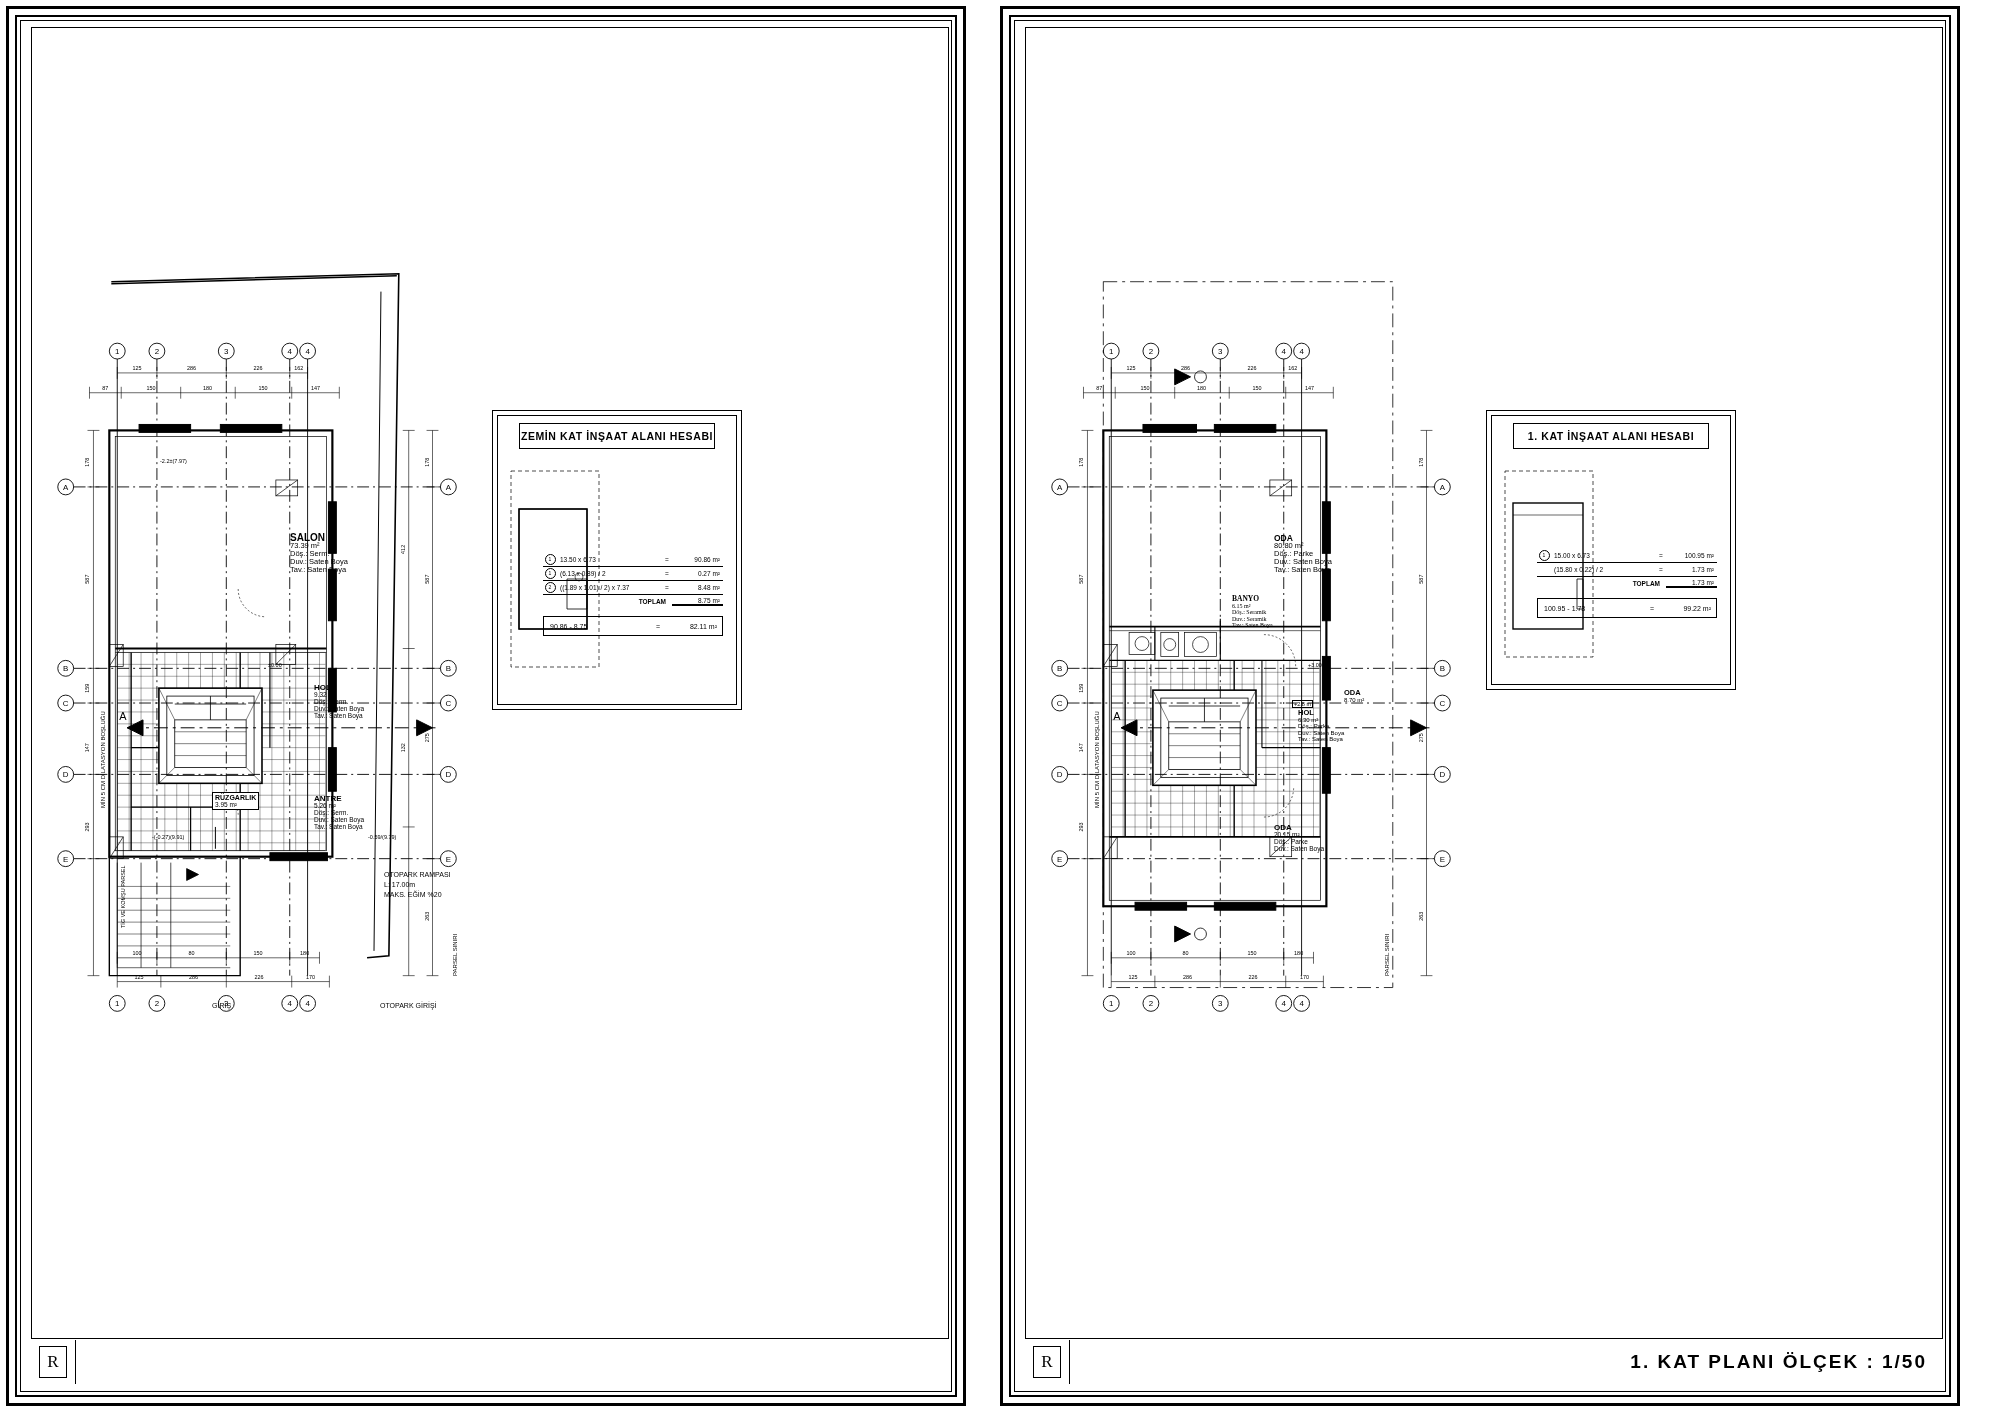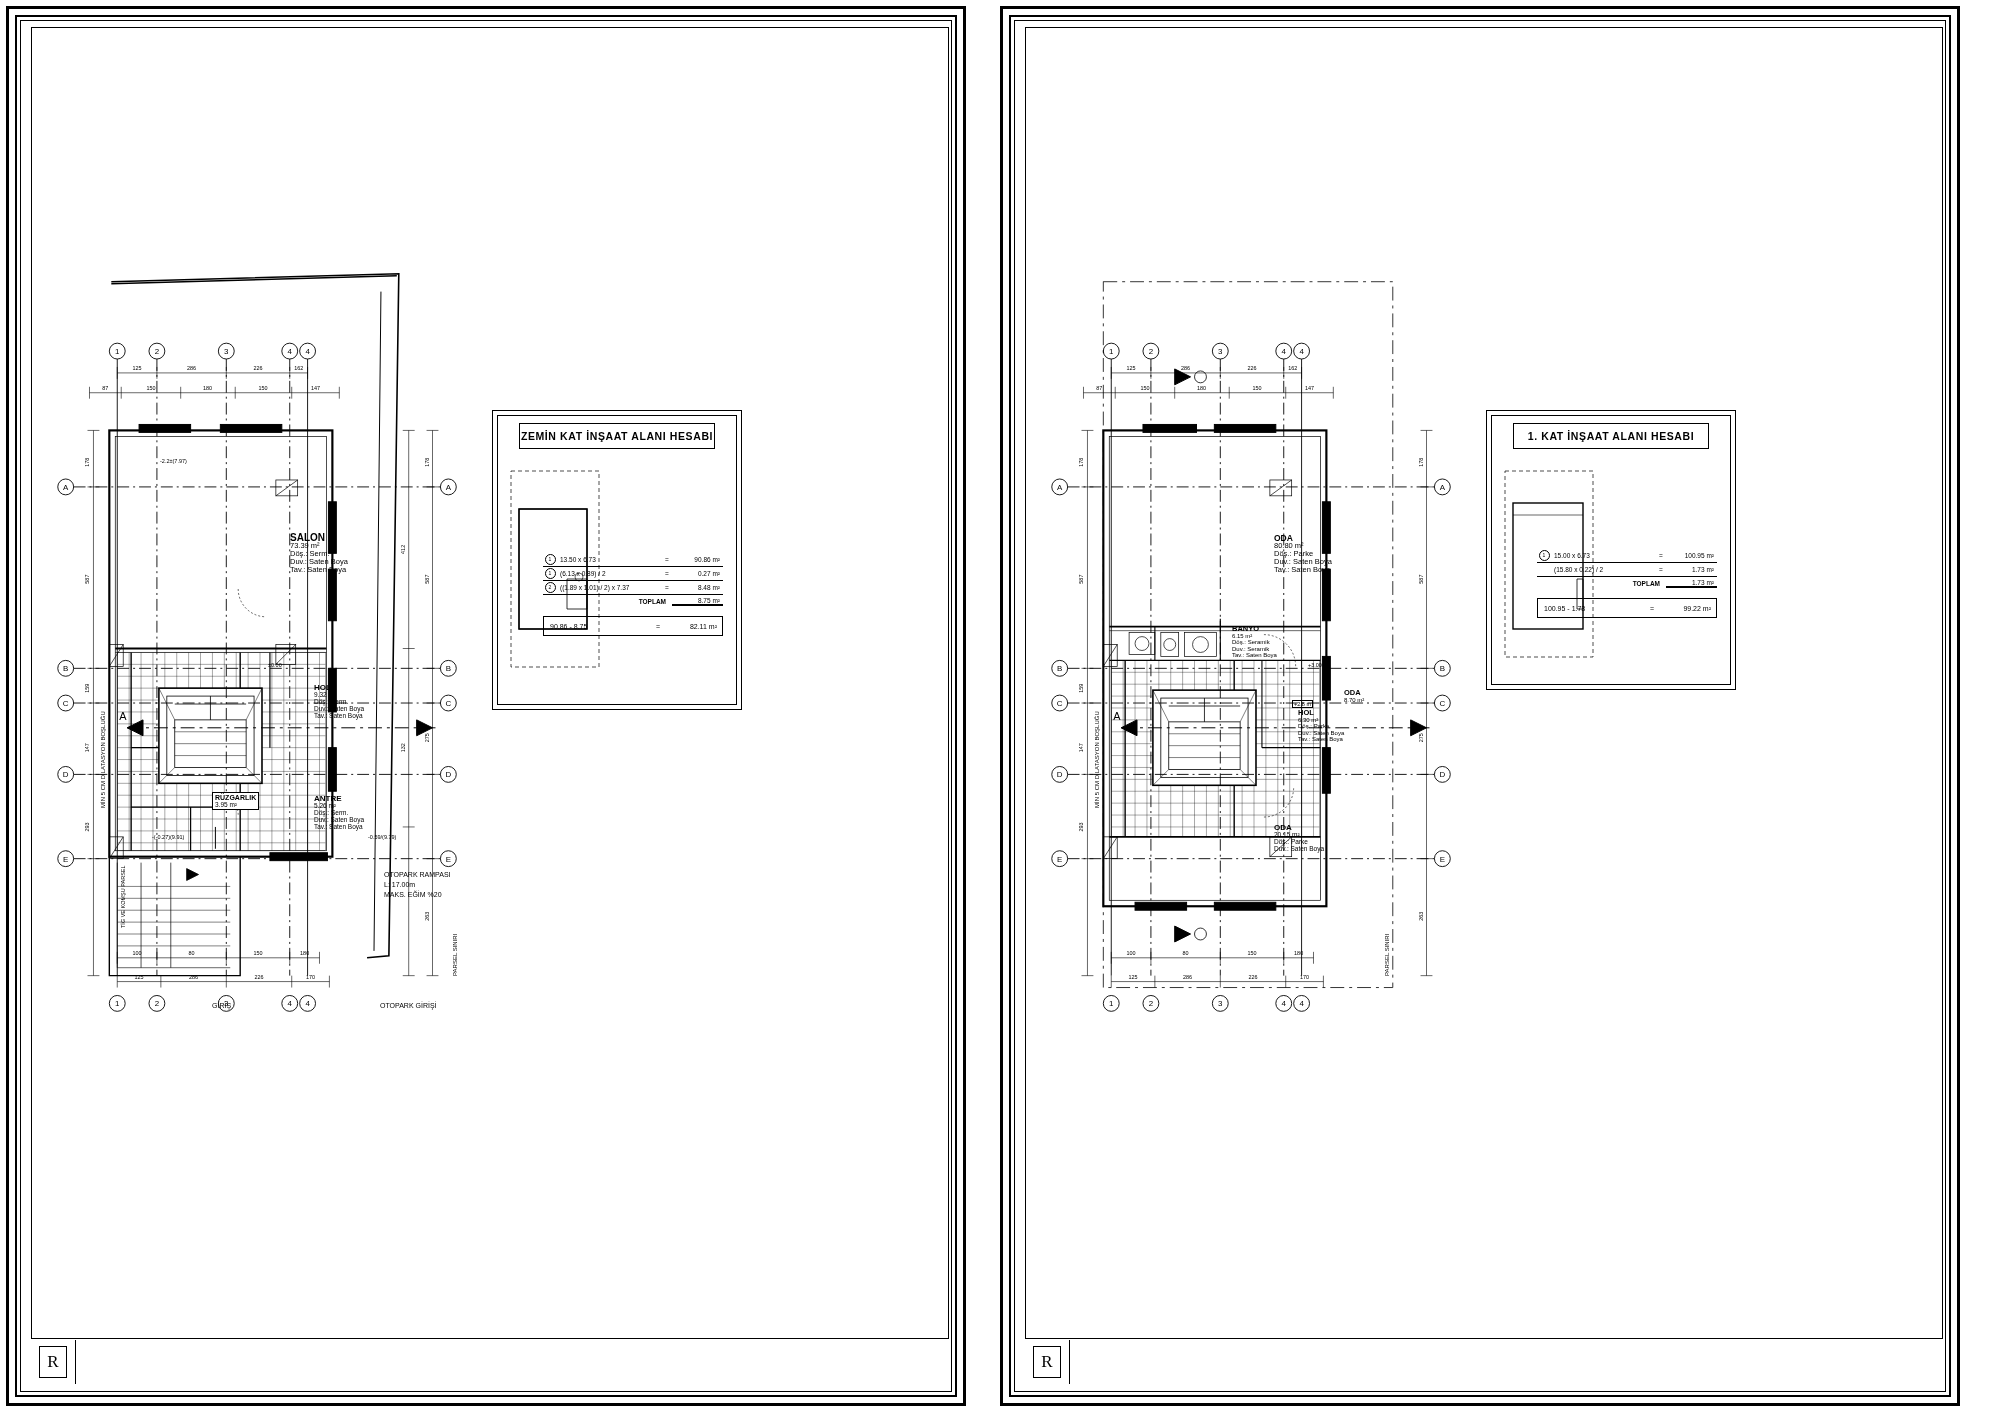--- a/index.html
+++ b/index.html
@@ -675,21 +675,21 @@
         </g>
       </svg>
 
       <div style="position:absolute;left:248px;top:506px;font-size:7.5px;line-height:8px;">
         <div style="font-weight:bold;font-size:8.5px">ODA</div>
         <div>80.80 m²</div>
         <div>Döş.: Parke</div>
         <div>Duv.: Saten Boya</div>
         <div>Tav.: Saten Boya</div>
       </div>
-      <div style="position:absolute;left:206px;top:598px;font-size:6px;line-height:6.5px;">
+      <div style="position:absolute;left:206px;top:568px;font-size:6px;line-height:6.5px;font-family:Liberation Serif, serif;">
         <div style="font-weight:bold;font-size:7.5px">BANYO</div>
         <div>6.15 m²</div>
         <div>Döş.: Seramik</div>
         <div>Duv.: Seramik</div>
         <div>Tav.: Saten Boya</div>
       </div>
       <div style="position:absolute;left:318px;top:662px;font-size:6px;line-height:6.5px;">
         <div style="font-weight:bold;font-size:7.5px">ODA</div>
         <div>8.70 m²</div>
       </div>
@@ -749,16 +749,17 @@
             <span class="f3">99.22 m²</span>
           </div>
         </div>
       </div>
     </div>
 
     <div class="titleblock">
       <div class="tb-logo">
         <span class="lbox">R</span>
       </div>
+      <div class="tb-title">1. KAT PLANI  ÖLÇEK : 1/50</div>
     </div>
   </div>
 
 </div>
 
 </body></html>

